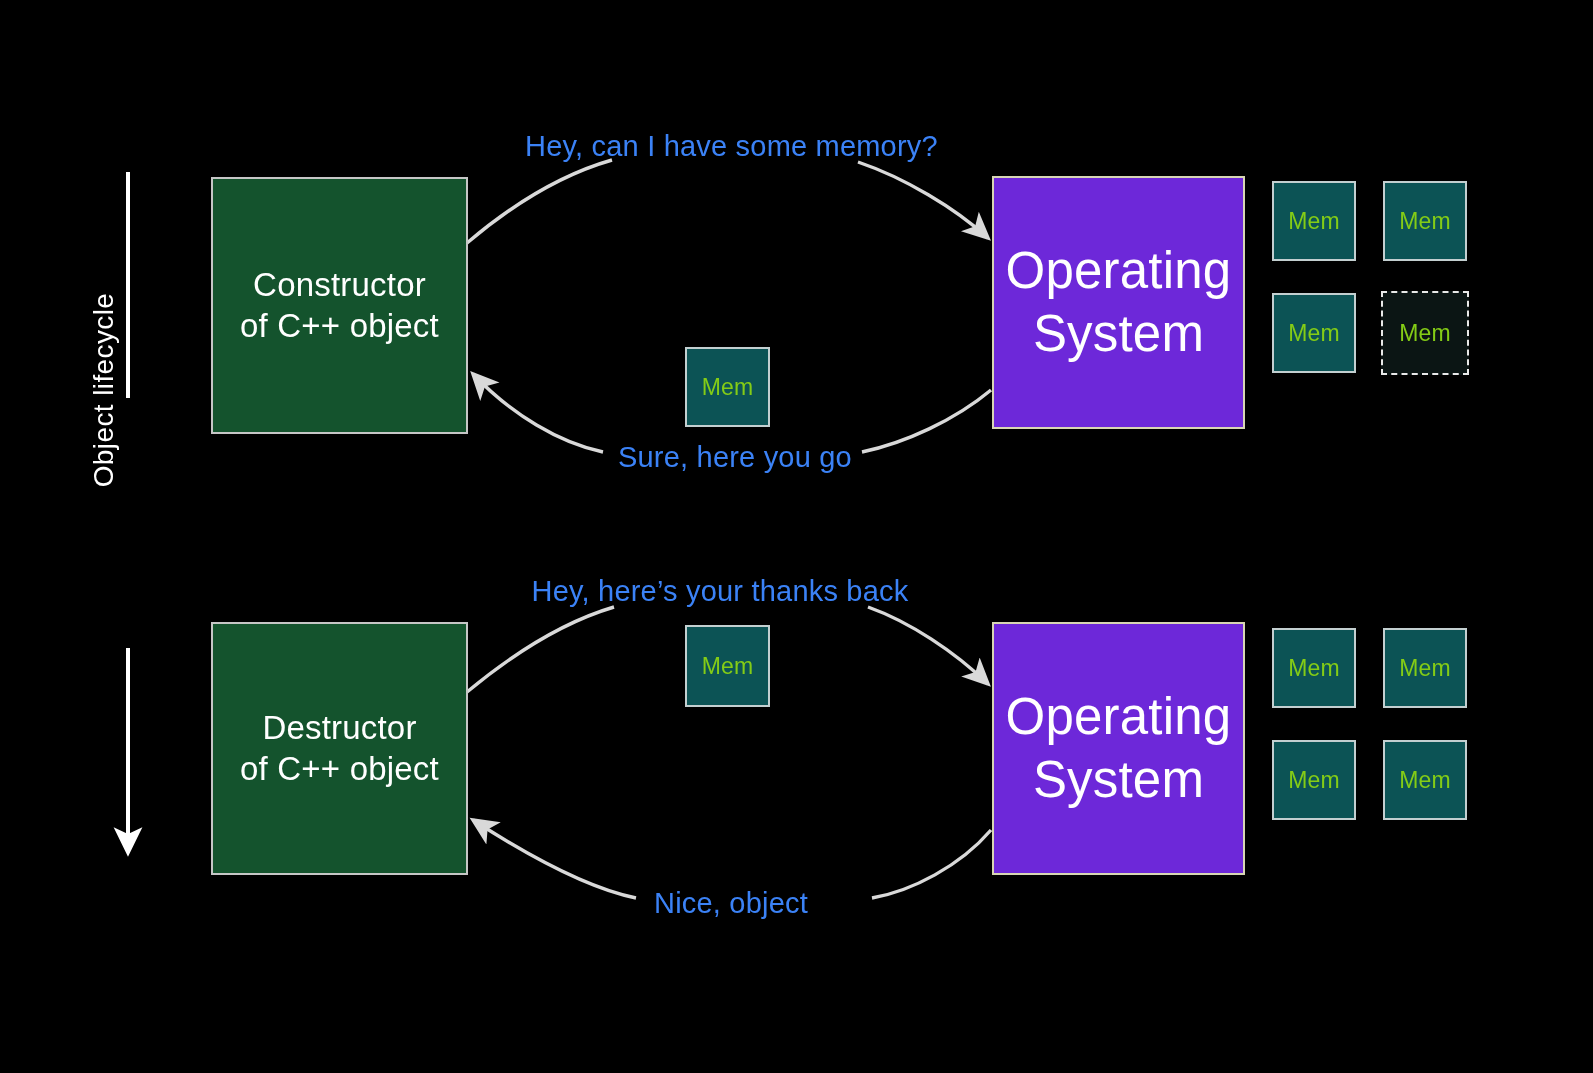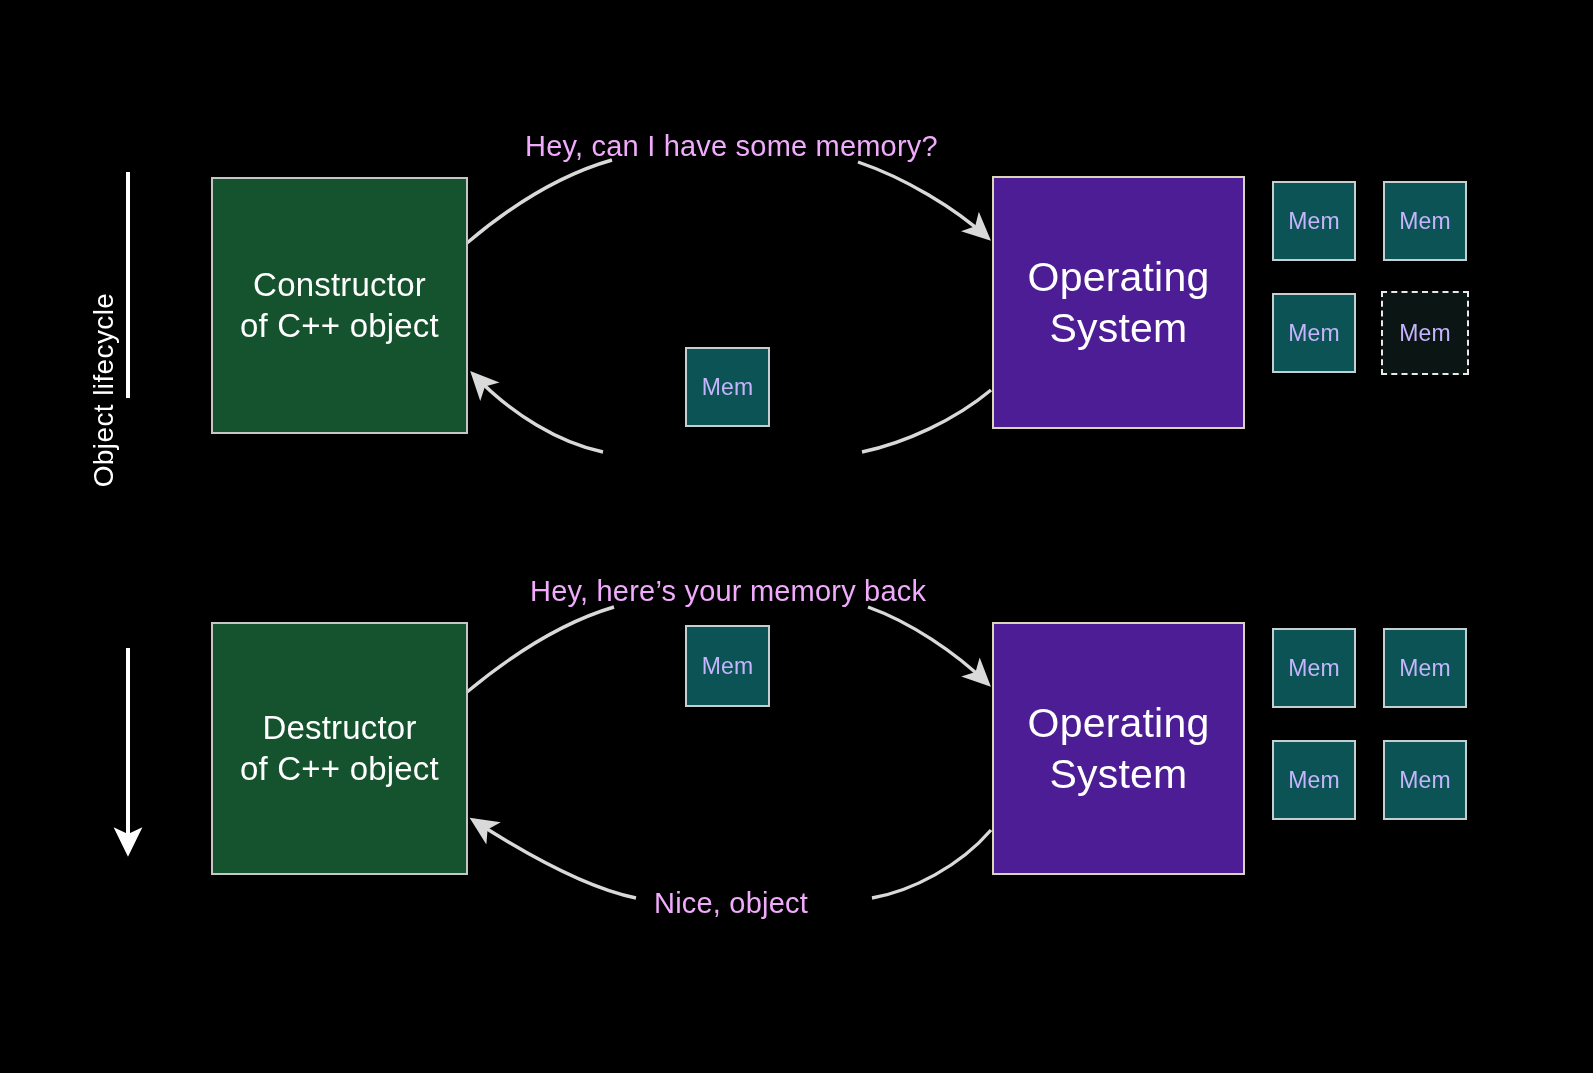--- a/index.html
+++ b/index.html
@@ -61,50 +61,50 @@
     display: block;
     white-space: pre-line;
   }
   .box-object {
     background: #14532d;
     border: 2px solid #c6c6c6;
     font-size: 33px;
     letter-spacing: 0.2px;
   }
   .box-os {
-    background: #4c1d95;
+    background: #6d28d9;
     border: 2px solid #d8d6b4;
-    font-size: 41px;
+    font-size: 51px;
     letter-spacing: 0.2px;
   }
 
   
   .mem-block {
     position: absolute;
     box-sizing: border-box;
     display: flex;
     align-items: center;
     justify-content: center;
     background: #0c5355;
     border: 2px solid #c3cfd0;
     font-size: 23px;
     letter-spacing: 0.2px;
-    color: #c4b5fd;
+    color: #84cc16;
   }
   .mem-block.empty {
     background: #0b1514;
     border: 2px dashed #e8e8e8;
   }
 
   
   .speech {
     position: absolute;
     font-size: 29px;
     letter-spacing: 0.2px;
-    color: #f0abfc;
+    color: #3b82f6;
     white-space: nowrap;
     text-align: center;
   }
 </style>
 </head>
 <body>
 
 <div id="slide">
 
   <svg id="arrow-layer" viewBox="0 0 1593 1073" width="1593" height="1073">
@@ -148,20 +148,21 @@
     <span class="box-text">Constructor
 of C++ object</span>
   </div>
 
   <div class="speech" style="left:525px; top:130px; width:390px;">Hey, can I have some memory?</div>
 
   <div class="mem-block" style="left:685px; top:347px; width:85px; height:80px;">
     <span>Mem</span>
   </div>
 
+  <div class="speech" style="left:618px; top:441px; width:225px;">Sure, here you go</div>
 
   <div class="actor-box box-os" style="left:992px; top:176px; width:253px; height:253px;">
     <span class="box-text">Operating
 System</span>
   </div>
 
   <div class="mem-block" style="left:1272px; top:181px; width:84px; height:80px;">
     <span>Mem</span>
   </div>
   <div class="mem-block" style="left:1383px; top:181px; width:84px; height:80px;">
@@ -172,21 +173,21 @@
   </div>
   <div class="mem-block empty" style="left:1381px; top:291px; width:88px; height:84px;">
     <span>Mem</span>
   </div>
 
   <div class="actor-box box-object" style="left:211px; top:622px; width:257px; height:253px;text-align:center;">
     <span class="box-text">Destructor
 of C++ object</span>
   </div>
 
-  <div class="speech" style="left:530px; top:575px; width:380px;">Hey, here’s your memory back</div>
+  <div class="speech" style="left:530px; top:575px; width:380px;">Hey, here’s your thanks back</div>
 
   <div class="mem-block" style="left:685px; top:625px; width:85px; height:82px;">
     <span>Mem</span>
   </div>
 
   <div class="speech" style="left:651px; top:887px; width:160px;">Nice, object</div>
 
   <div class="actor-box box-os" style="left:992px; top:622px; width:253px; height:253px;">
     <span class="box-text">Operating
 System</span>

